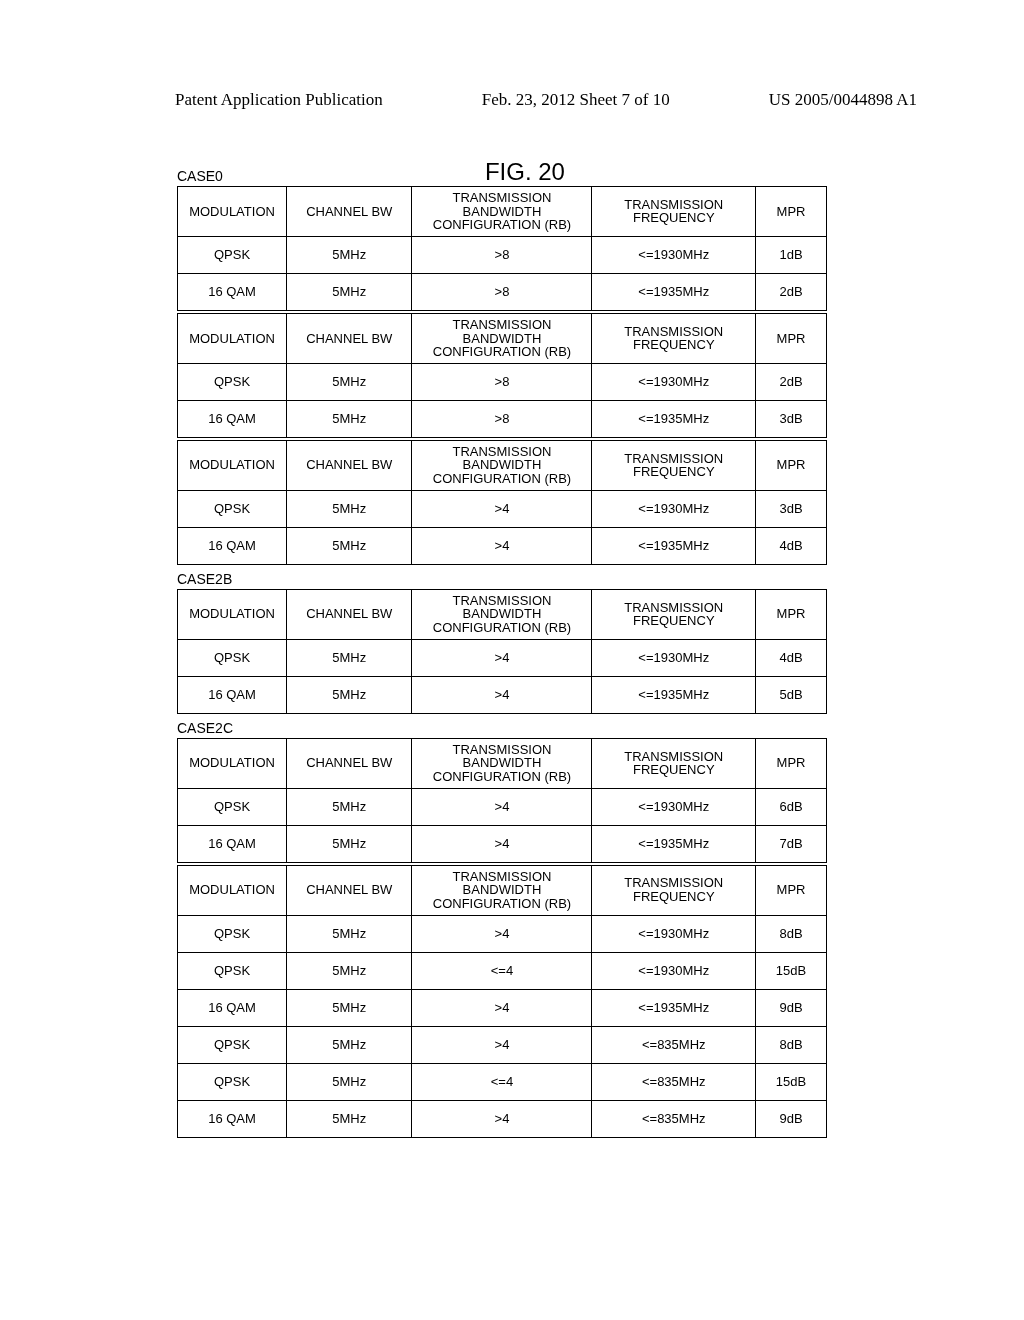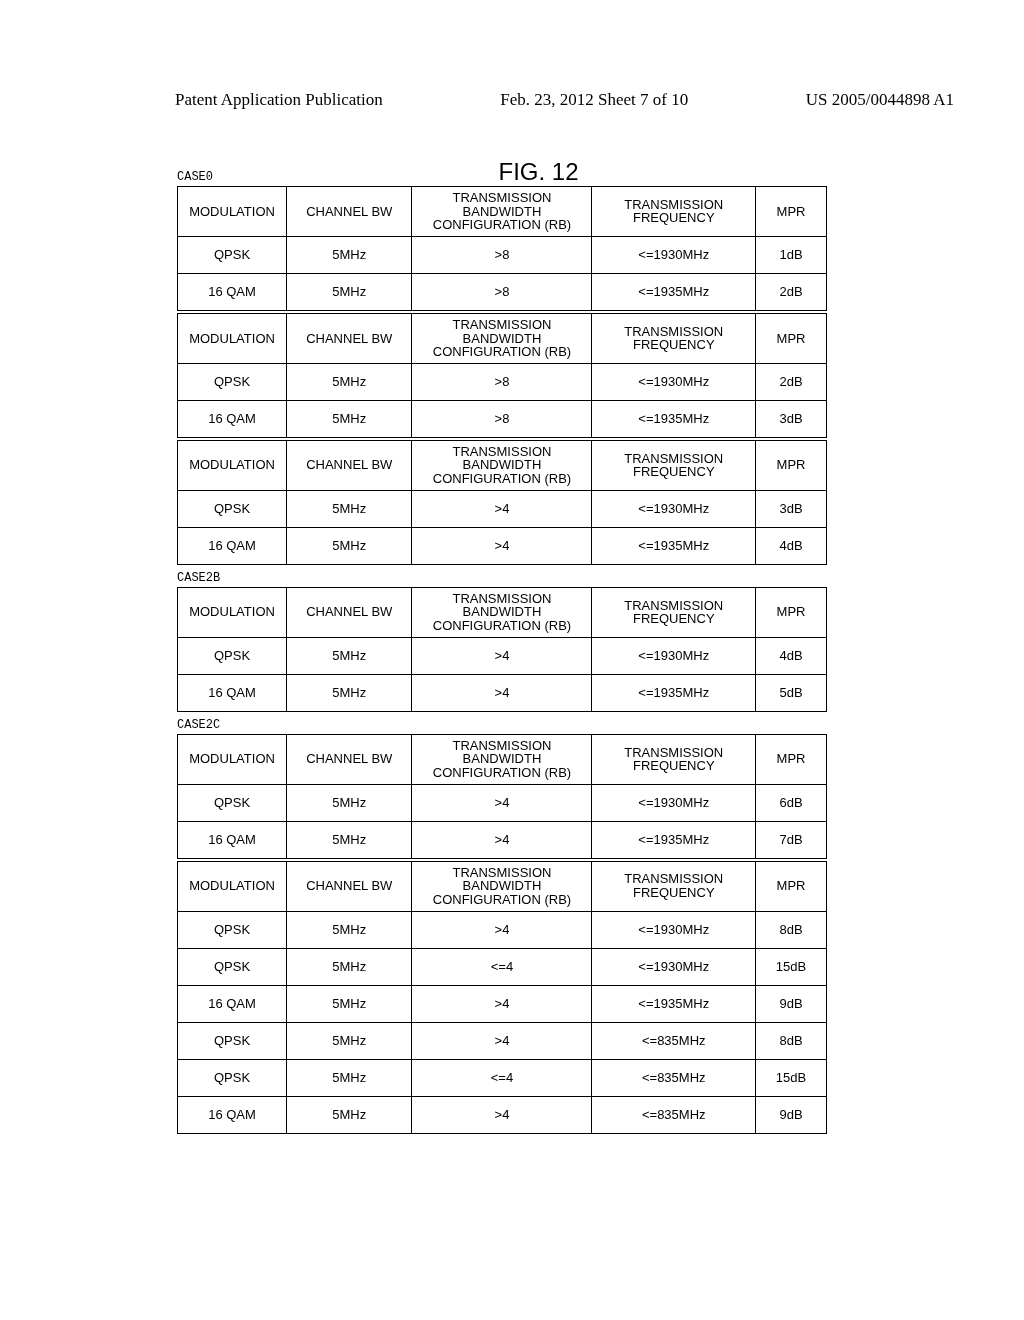--- a/index.html
+++ b/index.html
@@ -4,33 +4,33 @@
 <style>
   body {
     margin: 0;
     padding: 0;
     background: #fff;
     font-family: Arial, Helvetica, sans-serif;
     color: #000;
     width: 1024px;
   }
   .page-wrap {
-    padding: 90px 70px 0 175px;
+    padding: 90px 107px 0 175px;
   }
   .header-line {
     font-family: "Times New Roman", Times, serif;
     font-size: 17px;
     display: flex;
     justify-content: space-between;
     margin-bottom: 48px;
   }
 
   .case-label {
-    font-size: 12px;
-    font-family: Liberation Mono, monospace;
+    font-size: 14px;
+    font-family: Liberation Sans, sans-serif;
     margin: 6px 0 0 2px;
   }
   .fig-title {
     font-size: 24px;
     font-family: Arial, sans-serif;
     text-align: center;
     margin-bottom: -2px;
   }
   .top-row {
     display: flex;
@@ -72,21 +72,21 @@
 <div class="page-wrap">
   <div class="header-line">
     <span>Patent Application Publication</span>
     <span>Feb. 23, 2012   Sheet 7 of 10</span>
     <span>US 2005/0044898 A1</span>
   </div>
 
   <div id="tables-container">
       <div class="top-row">
         <div class="case-label">CASE0</div>
-        <div class="fig-title">FIG. 12</div>
+        <div class="fig-title">FIG. 20</div>
       </div>
       <table class="mpr">
         <colgroup>
           <col class="c1">
           <col class="c2">
           <col class="c3">
           <col class="c4">
           <col class="c5">
         </colgroup>
         <thead>

